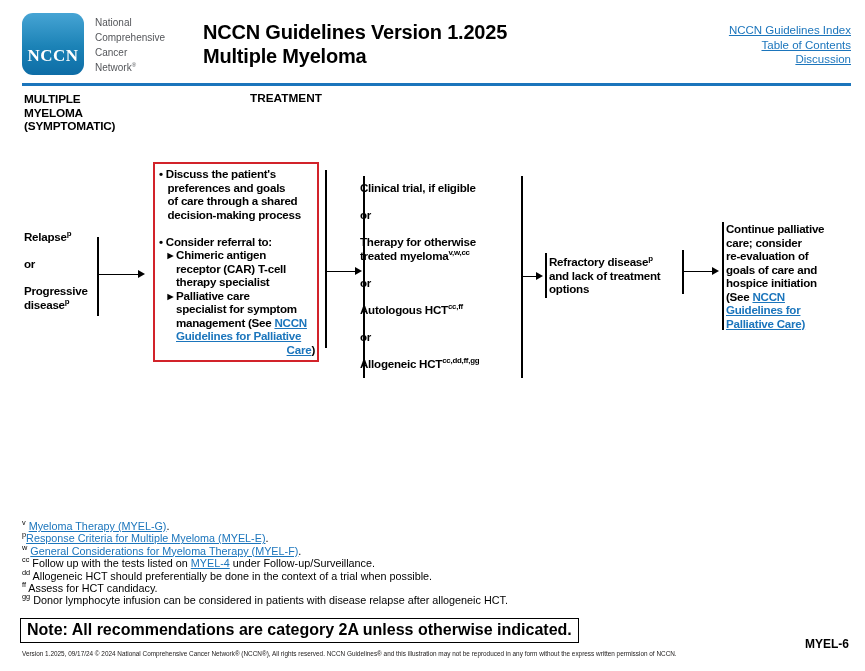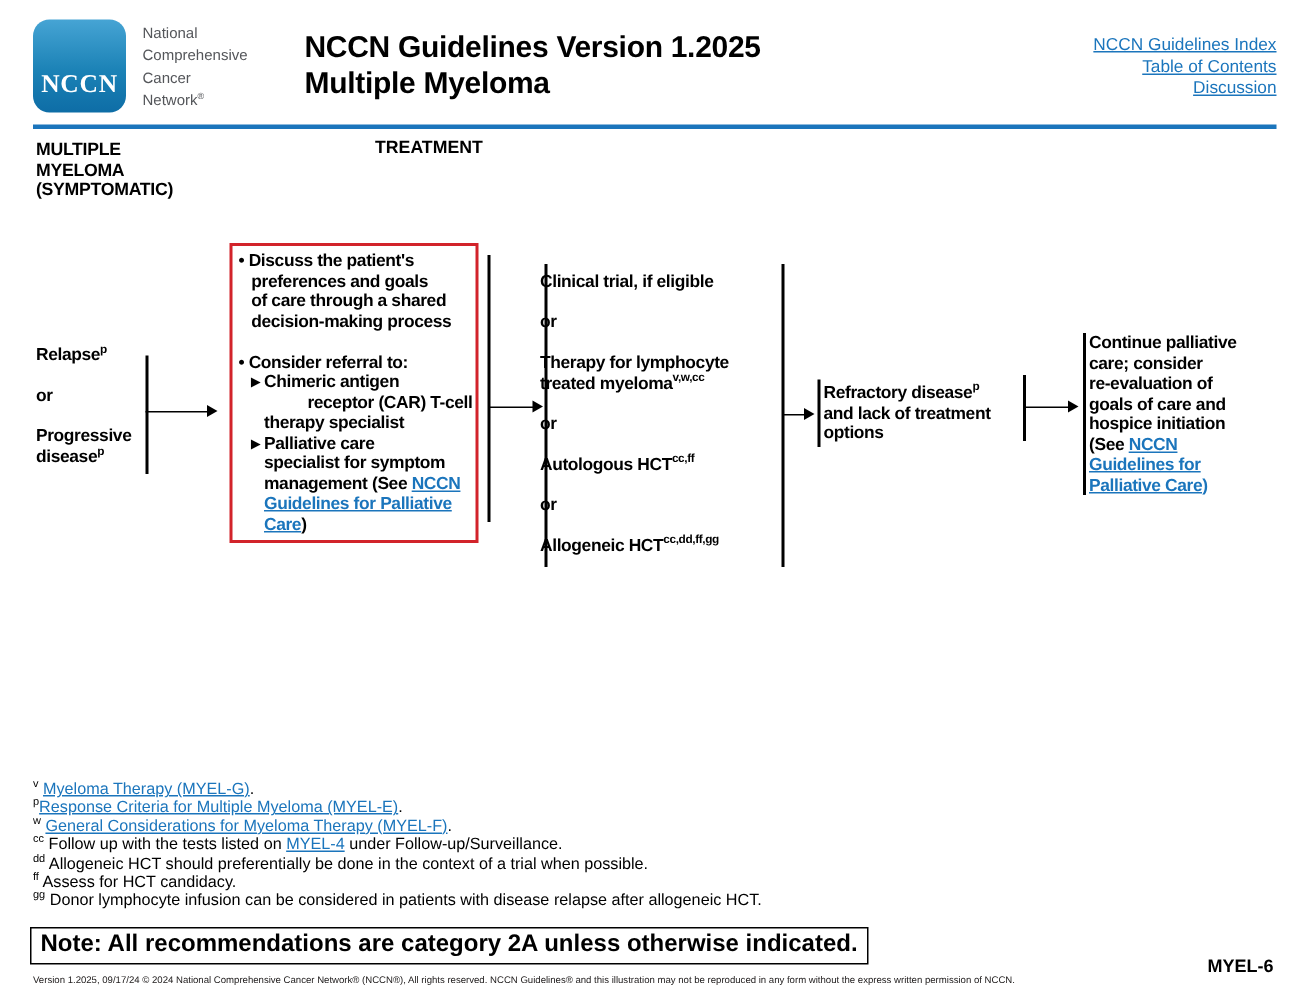--- a/index.html
+++ b/index.html
@@ -95,42 +95,42 @@
   </div>
 
   <div class="alert-box">
       <div class="fline"><span>• Discuss the patient's</span></div>
       <div class="fline" style="padding-left: 8.5px;"><span>preferences and goals</span></div>
       <div class="fline" style="padding-left: 8.5px;"><span>of care through a shared</span></div>
       <div class="fline" style="padding-left: 8.5px;"><span>decision-making process</span></div>
       <div class="fline">&nbsp;</div>
       <div class="fline"><span>• Consider referral to:</span></div>
       <div class="fline" style="padding-left: 8.5px;"><span>▸ Chimeric antigen</span></div>
-      <div class="fline" style="padding-left: 17px; text-align: right;"><span>receptor (CAR) T-cell</span></div>
+      <div class="fline" style="padding-left: 17px;"><span>receptor (CAR) T-cell</span></div>
       <div class="fline" style="padding-left: 17px;"><span>therapy specialist</span></div>
       <div class="fline" style="padding-left: 8.5px;"><span>▸ Palliative care</span></div>
       <div class="fline" style="padding-left: 17px;"><span>specialist for symptom</span></div>
       <div class="fline" style="padding-left: 17px;"><span>management (See </span><span class="link">NCCN</span></div>
       <div class="fline" style="padding-left: 17px;"><span class="link">Guidelines for Palliative</span></div>
-      <div class="fline" style="padding-left: 17px;"><span class="link">Care</span><span>)</span></div>
+      <div class="fline" style="padding-left: 17px; text-align: right;"><span class="link">Care</span><span>)</span></div>
     </div>
 
   <div class="vline" style="left:325px;top:170px;height:178px;"></div>
   <div class="arrow" style="left:326px;top:267px;width:36px;">
     <div class="shaft"></div>
     <div class="head"></div>
   </div>
 
   <div class="vline" style="left:363px;top:176px;height:202px;"></div>
   <div class="fnode" style="left:360px;top:181px;">
       <div class="fline"><span>Clinical trial, if eligible</span></div>
       <div class="fline">&nbsp;</div>
       <div class="fline"><span>or</span></div>
       <div class="fline">&nbsp;</div>
-      <div class="fline"><span>Therapy for lymphocyte</span></div>
+      <div class="fline"><span>Therapy for otherwise</span></div>
       <div class="fline"><span>treated myeloma</span><sup>v,w,cc</sup></div>
       <div class="fline">&nbsp;</div>
       <div class="fline"><span>or</span></div>
       <div class="fline">&nbsp;</div>
       <div class="fline"><span>Autologous HCT</span><sup>cc,ff</sup></div>
       <div class="fline">&nbsp;</div>
       <div class="fline"><span>or</span></div>
       <div class="fline">&nbsp;</div>
       <div class="fline"><span>Allogeneic HCT</span><sup>cc,dd,ff,gg</sup></div>
     </div>

